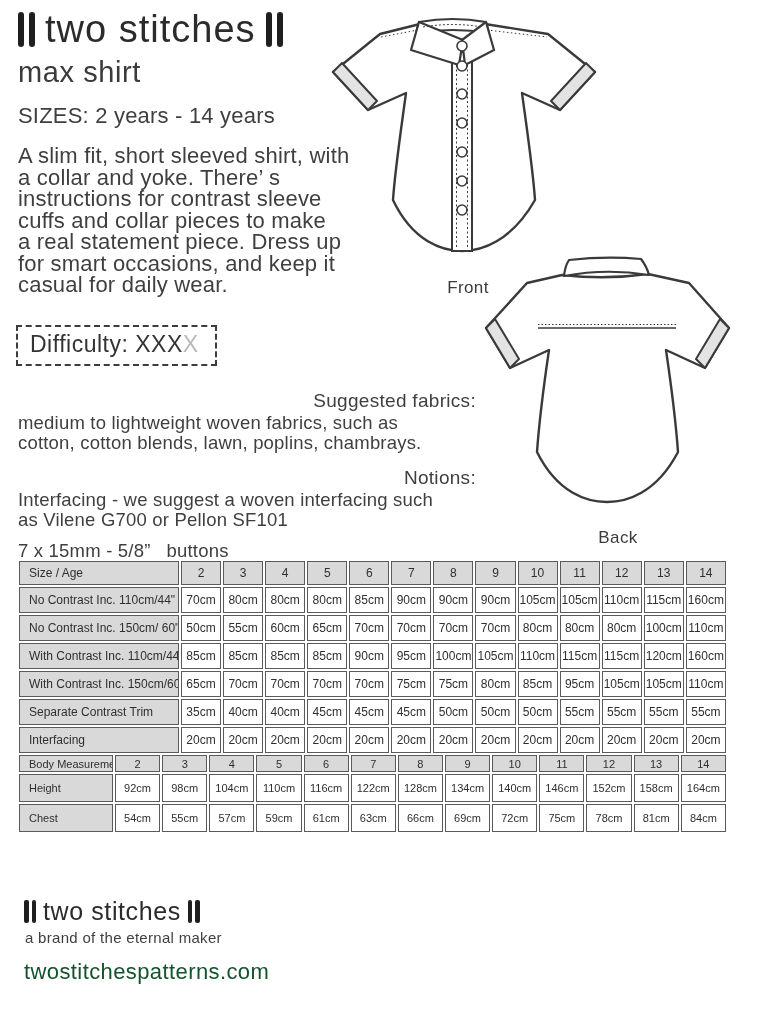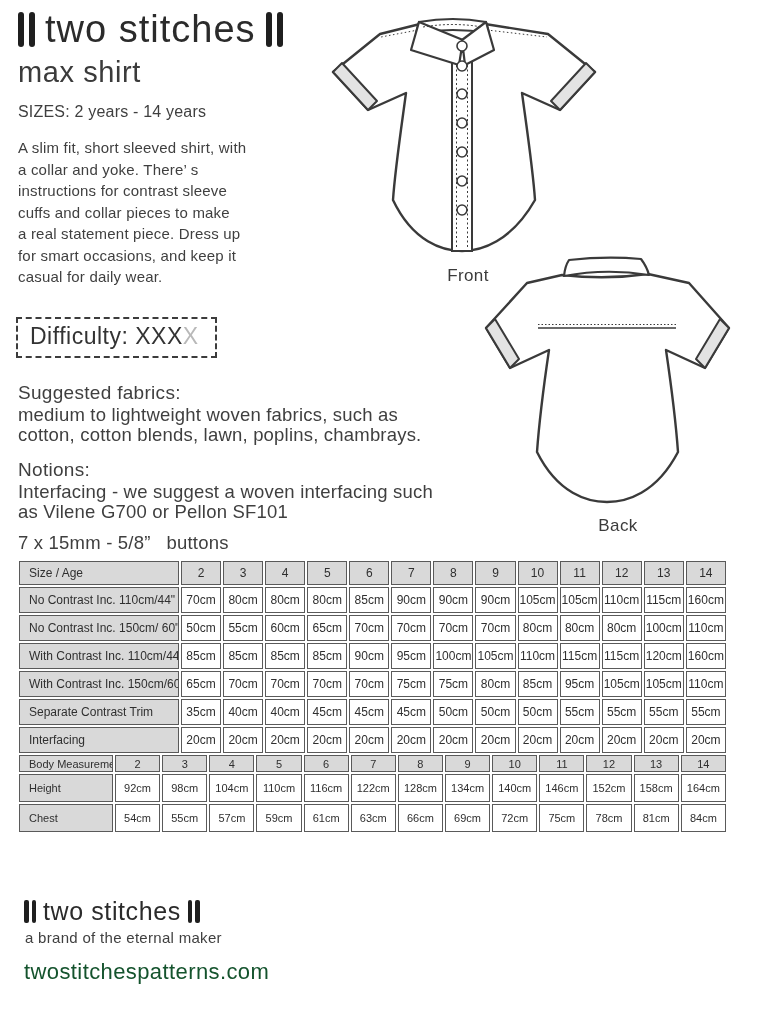--- a/index.html
+++ b/index.html
@@ -12,35 +12,35 @@
   .page{position:relative; width:761px; height:1024px; background:#ffffff; overflow:hidden;}
 
   
   .left-col{position:absolute; left:16px; top:6px; width:460px;}
   .logo{display:flex; align-items:center; height:46px;}
   .bars{display:inline-flex; gap:5px; align-items:center; margin:0 10px 0 2px;}
   .bars.r{margin:0 2px 0 10px;}
   .bars i{display:block; width:6px; height:35px; background:#1f1f1f; border-radius:3px;}
   .logo-text{font-size:38px; letter-spacing:1px; color:#2b2b2b;}
   .title{font-size:29px; letter-spacing:0.6px; color:#3b3b3b; margin:4px 0 0 2px;}
-  .sizes{font-size:16px; letter-spacing:0.2px; margin:14px 0 16px 2px;}
-  .desc{font-size:15px; line-height:21.5px; letter-spacing:0.2px; margin:13px 0 0 2px; white-space:pre-line;}
+  .sizes{font-size:22px; letter-spacing:0.2px; margin:14px 0 16px 2px;}
+  .desc{font-size:22px; line-height:21.5px; letter-spacing:0.2px; margin:13px 0 0 2px; white-space:pre-line;}
   .diffwrap{margin:29px 0 0 0;}
   .difficulty{display:inline-block; border:2px dashed #3c3c3c; padding:4px 16px 6px 12px; font-size:23px; letter-spacing:0.5px; color:#333;}
   .difficulty .dim{color:var(--dimx);}
-  .sec-title{font-size:19px; letter-spacing:0.3px; margin:24px 0 1px 2px;}
+  .sec-title{font-size:19px; letter-spacing:0.3px; margin:24px 0 1px 2px;text-align:right;}
   .sec-title.nt{margin-top:13px;}
   .sec-body{font-size:18.5px; line-height:20.5px; letter-spacing:0.2px; margin-left:2px; white-space:pre-line;}
   .buttons-note{font-size:18.5px; letter-spacing:0.2px; margin:9px 0 0 2px; white-space:pre-wrap;}
 
   
   .fig{position:absolute;}
   .front-fig{left:323px; top:10px; width:290px;}
   .back-fig{left:478px; top:254px; width:280px;}
-  .fig-label{text-align:center; font-size:17px; letter-spacing:0.4px; color:#3b3b3b; margin-top:0;}
+  .fig-label{text-align:center; font-size:17px; letter-spacing:0.4px; color:#3b3b3b; margin-top:12px;}
 
   
   table{border-collapse:separate; border-spacing:2px; table-layout:fixed; position:absolute; left:17px; width:711px; color:#2f2f2f;}
   th,td{border:1px solid var(--border); font-weight:normal; overflow:hidden; white-space:nowrap;}
   th{background:var(--thead); text-align:center;}
   td{background:#ffffff; text-align:center;}
   th.lbl{text-align:left; padding-left:9px;}
   .t1{top:559px; font-size:12px;}
   .t1 th.lbl{width:160px;}
   .t1 thead th{height:24px;}

